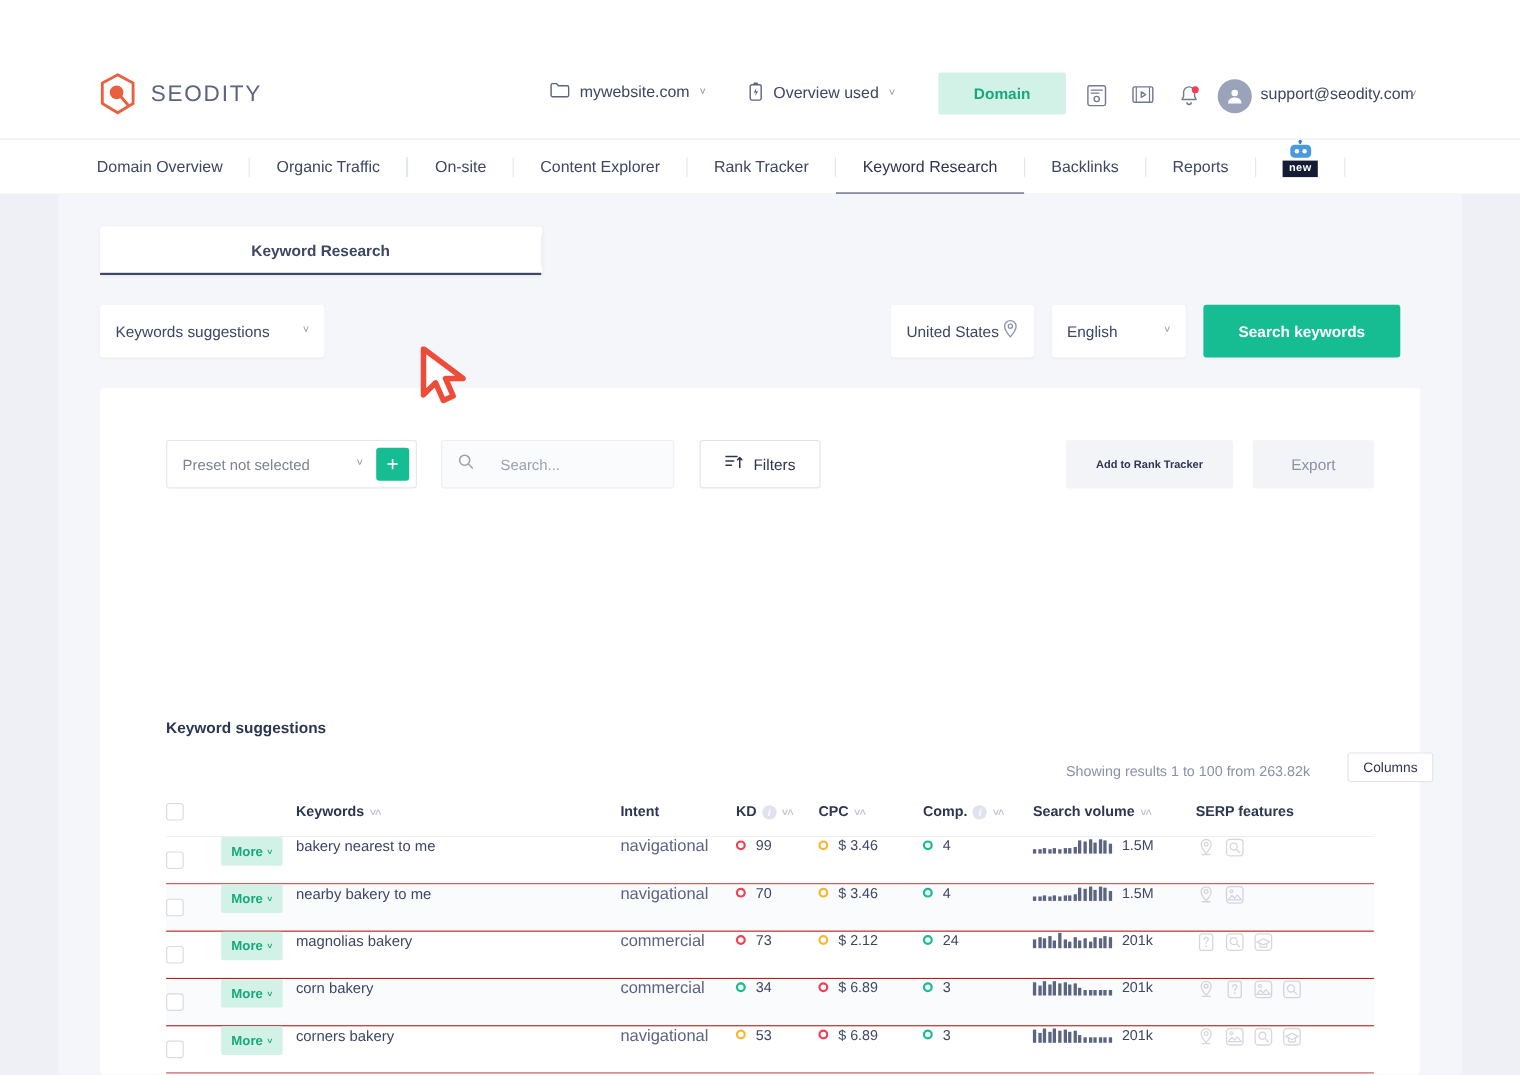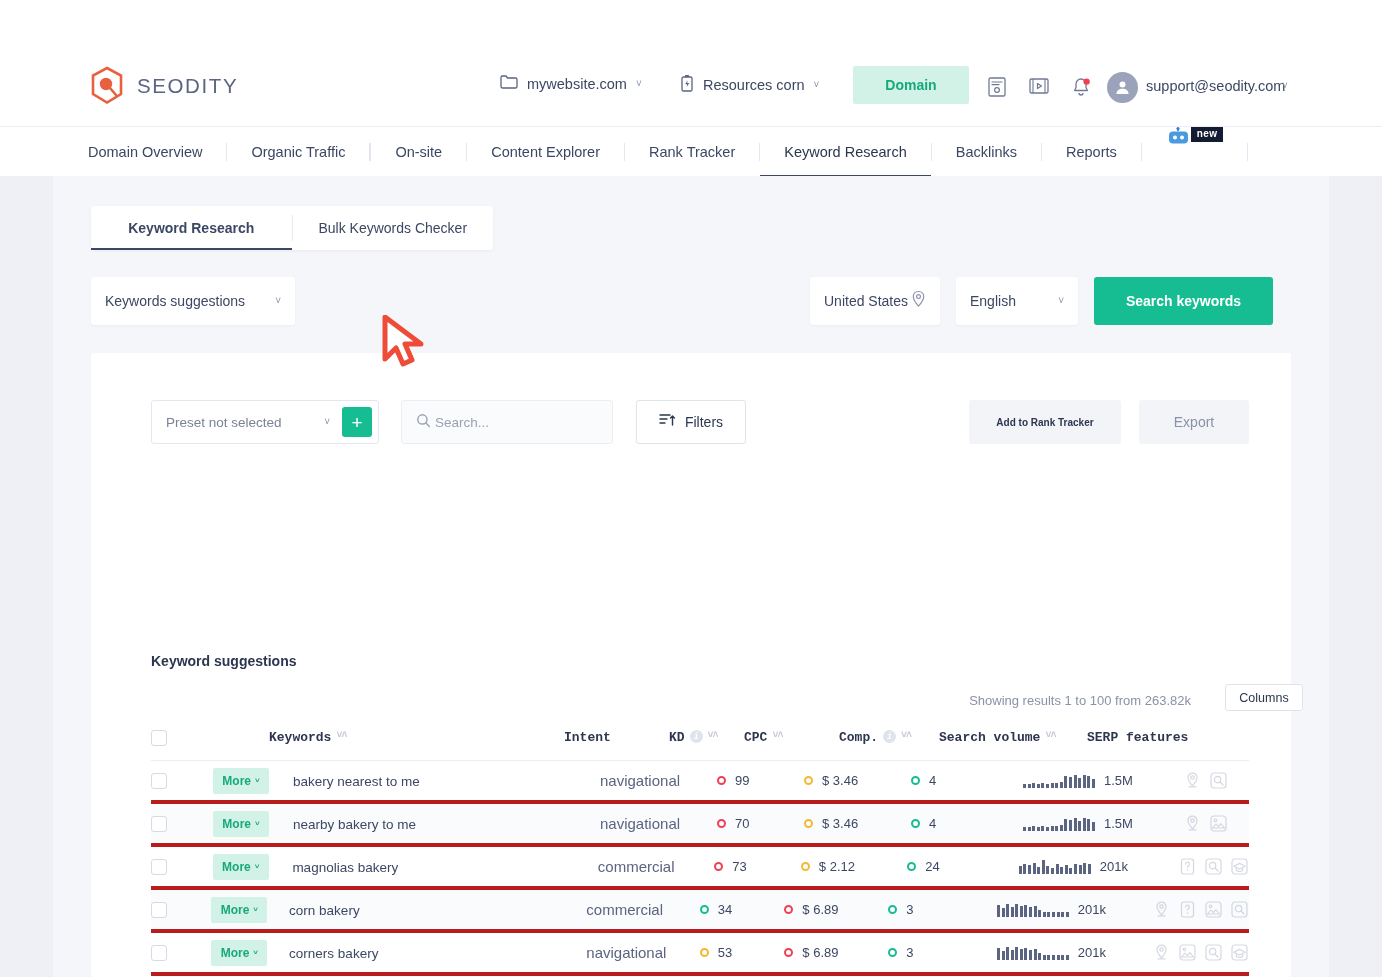--- a/index.html
+++ b/index.html
@@ -54,21 +54,21 @@
   .nav-item {
     display:flex; align-items:center; padding:0 24px; height:50px;
     font-size:14.5px; color:#3c4763; cursor:pointer; position:relative; white-space:nowrap;
   }
   .nav-item:first-child { padding-left:0; }
   .nav-sep { width:1px; background:#e3e6ee; margin:16px 0; flex:0 0 1px; }
   .nav-item.active { color:#2c3650; font-weight:normal; }
   .nav-item.active::after {
     content:""; position:absolute; left:0; right:0; bottom:0; height:2px; background:#3d4766;
   }
-  .nav-new { display:flex; align-items:flex-start; gap:0px; padding:0 24px; }
+  .nav-new { display:flex; align-items:center; gap:0px; padding:0 24px;flex-direction:column; }
   .bot-badge { display:flex; align-items:center; height:19px; }
   .bot-new-text {
     background:#141c33; color:#fff; font-size:10px; font-weight:bold;
     padding:2px 6px 3px; letter-spacing:.4px; line-height:1;
   }
   .gear-wrap { display:flex; align-items:center; padding:0 22px; cursor:pointer; }
 
   
   .content {
     position:absolute; left:53px; top:176px; width:1276px; height:801px;
@@ -139,21 +139,21 @@
   .preset .lbl { flex:1; padding-left:14px; font-size:13.5px; color:#7a8296; }
   .preset .chev { padding-right:12px; }
   .preset-plus {
     width:30px; height:30px; margin-right:6px; background:#16bd92; border-radius:3px;
     color:#fff; font-size:19px; display:flex; align-items:center; justify-content:center;
     cursor:pointer; line-height:1;
   }
   .tb-search {
     position:absolute; left:250px; top:0; width:212px; height:44px;
     background:#fafbfd; border:1px solid #eceef4; border-radius:3px;
-    display:flex; align-items:center; gap:4px; padding:0 14px;
+    display:flex; align-items:center; gap:24px; padding:0 14px;
   }
   .tb-search .ph { font-size:13.5px; color:#9aa1b4; }
   .filters {
     position:absolute; left:485px; top:0; width:110px; height:44px;
     background:#fff; border:1px solid #dfe3ec; border-radius:3px;
     display:flex; align-items:center; justify-content:center; gap:9px; cursor:pointer;
   }
   .filters .lbl { font-size:14px; color:#2c3650; font-weight:normal; }
   .addrank {
     position:absolute; left:818px; top:0; width:152px; height:44px;
@@ -181,36 +181,35 @@
     font-family:"Liberation Sans", sans-serif;
   }
 
   
   .tbl { position:absolute; left:60px; top:370px; width:1098px; }
   .thead {
     display:flex; align-items:center; height:38px;
     border-bottom:1px solid #eceef4; padding-bottom:8px;
   }
   .trow {
-    display:flex; align-items:center; height:43px;
-    border-bottom:4px solid #b91c1c;
-    gap:12px;
+    display:flex; height:43px;
+    border-bottom:1px solid #b91c1c;
   }
   .trow.alt { background:#fafbfd; }
   .c-chk   { width:50px; display:flex; align-items:center; }
   .c-more  { width:68px; }
   .c-kw    { width:295px; }
   .c-intent{ width:105px; }
   .c-kd    { width:75px; }
   .c-cpc   { width:95px; }
   .c-comp  { width:100px; }
   .c-vol   { width:148px; }
   .c-serp  { flex:1; }
 
-  .th { font-size:13px; font-weight:bold; color:#2c3650; display:flex; align-items:flex-start; gap:5px;font-family:Liberation Mono, monospace; }
+  .th { font-size:13px; font-weight:bold; color:#2c3650; display:flex; align-items:flex-end; gap:5px; }
   .sortic { font-size:10px; color:#c3c8d6; letter-spacing:-1px; }
   .infoic {
     width:13px; height:13px; border-radius:50%; background:#dfe3ed; color:#fff;
     font-size:9px; display:inline-flex; align-items:center; justify-content:center;
     font-style:italic; font-weight:bold;
   }
 
   .chkbox {
     width:16px; height:16px; border:1px solid #d6dae4; border-radius:3px;
     background:#fff; cursor:pointer;
@@ -272,21 +271,21 @@
     </div>
 
     <div class="hdr-item hdr-res">
       <span>
         <svg width="14" height="18" viewBox="0 0 14 18">
           <rect x="2" y="3" width="10" height="14" rx="1.6" fill="none" stroke="#5b6480" stroke-width="1.3"></rect>
           <rect x="5" y="1" width="4" height="2" rx="0.6" fill="#5b6480"></rect>
           <path d="M7.6 6.2l-2.4 4h2l-.6 3 2.6-4.2h-2z" fill="#5b6480"></path>
         </svg>
       </span>
-      <span>Resources corn</span>
+      <span>Overview used</span>
       <span class="chev">˅</span>
     </div>
 
     <button class="upgrade-btn">Domain</button>
 
     <span class="hdr-icon hi-book">
       <svg width="20" height="22" viewBox="0 0 20 22">
         <rect x="2" y="2" width="16" height="18" rx="1.6" fill="none" stroke="#6b7governing"></rect>
         <rect x="2" y="2" width="16" height="18" rx="1.6" fill="none" stroke="#707a93" stroke-width="1.3"></rect>
         <path d="M5 6h10M5 8.6h7" stroke="#707a93" stroke-width="1.2" stroke-linecap="round"></path>
@@ -354,21 +353,20 @@
         
       </div>
     </div>
   </div>
 
   <div class="content">
 
     <div class="tabs">
       <div class="tab active">Keyword Research</div>
       <div class="tab-div"></div>
-      <div class="tab">Bulk Keywords Checker</div>
     </div>
 
     <div class="searchrow">
       <div class="sr-select">
         <span class="lbl">Keywords suggestions</span>
         <span class="chev">˅</span>
       </div>
 
 
       <div class="sr-country">

